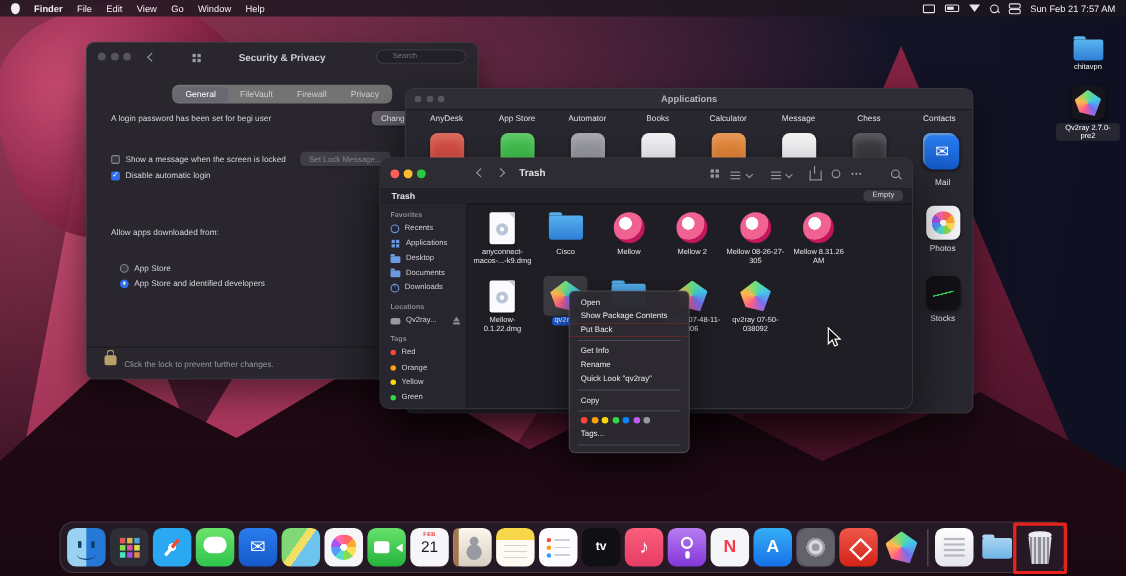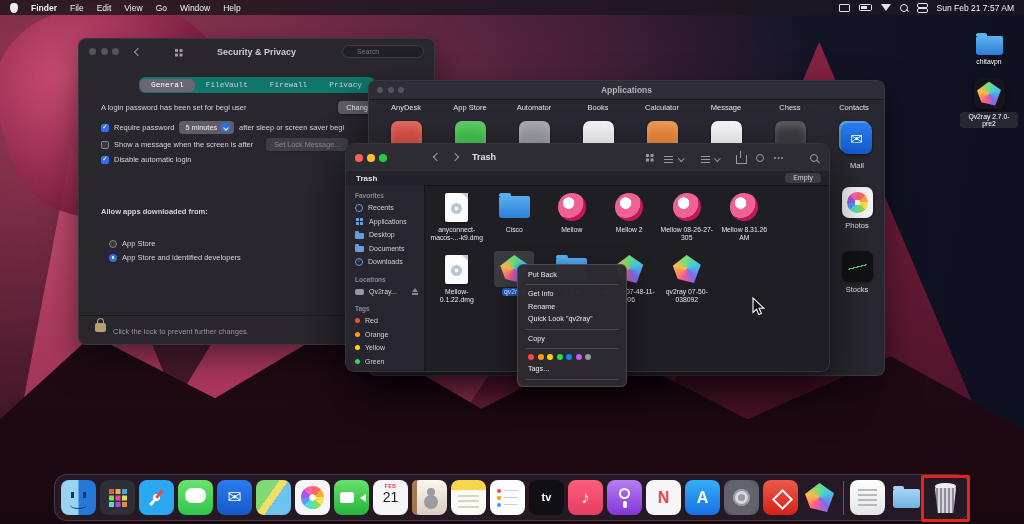--- a/index.html
+++ b/index.html
@@ -56,21 +56,21 @@
     background:#29262e;border-radius:8px;box-shadow:0 14px 34px rgba(0,0,0,.5);
     color:#d6d4da;font-size:7.5px;border:1px solid rgba(255,255,255,.08);box-sizing:border-box;}
   .win-sec .lights{left:10px;top:9px;}
   .sec-back{position:absolute;left:56px;top:10px;}
   .sec-grid{position:absolute;left:96px;top:10px;}
   .sec-title{position:absolute;left:0;right:0;top:8px;text-align:center;font-size:9px;color:#cfcdd6;font-weight:700;}
   .sec-search{position:absolute;right:10px;top:6px;width:82px;height:13px;background:#211f27;
     border:1px solid #3c3a44;border-radius:7px;color:#8b8992;font-size:7px;padding:0 4px 0 14px;box-sizing:border-box;outline:none;}
   .sec-search-ico{position:absolute;right:84px;top:10px;transform:scale(.8);}
   .sec-tabs{position:absolute;left:50%;top:38px;transform:translateX(-50%);display:flex;
-    background:#0f766e;border-radius:6px;padding:1.5px;font-family:Liberation Mono, monospace;}
+    background:#737373;border-radius:6px;padding:1.5px;}
   .sec-tab{padding:2.5px 11px;border-radius:5px;color:#cfcdd4;font-size:7.8px;}
   .sec-tab[data-selected="true"]{background:#6a6772;color:#fff;}
   .sec-row{position:absolute;left:22px;display:flex;align-items:center;gap:5px;}
   .cb{width:8px;height:8px;border-radius:2px;flex:none;position:relative;}
   .cb-on{background:#2f6fed;} .cb-on::after{content:"\2713";color:#fff;font-size:7px;position:absolute;left:1px;top:-1px;}
   .cb-off{background:#3a3740;border:1px solid #85838c;box-sizing:border-box;}
   .radio{width:8px;height:8px;border-radius:50%;flex:none;position:relative;}
   .radio-off{background:#3a3740;border:1px solid #85838c;box-sizing:border-box;}
   .radio-on{background:#2f6fed;} .radio-on::after{content:"";position:absolute;left:2.6px;top:2.6px;width:2.8px;height:2.8px;border-radius:50%;background:#fff;}
   .btn{background:#605d68;border-radius:4px;color:#f2f0f6;padding:2px 8px;font-size:7.3px;
@@ -299,41 +299,30 @@
         <span class="sec-tab" data-selected="false">FileVault</span>
 
         <span class="sec-tab" data-selected="false">Firewall</span>
 
         <span class="sec-tab" data-selected="false">Privacy</span>
       </div>
     <div class="sec-row" style="top:62px;right:14px;left:22px;">
       <span>A login password has been set for begi user</span>
       <span class="btn" style="margin-left:auto;">Change Password...</span>
     </div>
-    <div class="sec-row" style="top:82px;">
-      <span class="cb cb-on"></span>
-      <span>Require password</span>
-      <span class="popup">
-        <span>5 minutes</span>
-        <span class="popup-cap">
-            <span class="chev chev-d"></span>
-          </span>
-      </span>
-      <span>after sleep or screen saver begi</span>
-    </div>
     <div class="sec-row" style="top:99px;">
       <span class="cb cb-off"></span>
-      <span>Show a message when the screen is after</span>
+      <span>Show a message when the screen is locked</span>
       <span class="btn btn-dim" style="margin-left:8px;">Set Lock Message...</span>
     </div>
     <div class="sec-row" style="top:116px;">
       <span class="cb cb-on"></span>
       <span>Disable automatic login</span>
     </div>
-    <div class="sec-row" style="top:168px;font-weight:bold;">
+    <div class="sec-row" style="top:168px;">
       <span>Allow apps downloaded from:</span>
     </div>
     <div class="sec-row" style="top:200px;left:30px;">
       <span class="radio radio-off"></span>
       <span>App Store</span>
     </div>
     <div class="sec-row" style="top:214px;left:30px;">
       <span class="radio radio-on"></span>
       <span>App Store and identified developers</span>
     </div>
@@ -555,20 +544,25 @@
         <div class="file" data-kind="qv2ray">
           <span class="file-icon-wrap">
             <span class="file-icon"></span>
           </span>
           <span class="file-label">qv2ray 07-50-038092</span>
         </div>
       </div>
   </div>
 
   <div class="ctx">
+    <div>
+
+    <div class="ctx-item">Open</div>
+        <div class="ctx-item">Show Package Contents</div>
+      </div>
     <div class="ctx-item putback-wrap">
       <span>Put Back</span>
       <span class="annot-box" style="display:block;"></span>
     </div>
     <div class="ctx-sep"></div>
     <div>
 
     <div class="ctx-item">Get Info</div>
         <div class="ctx-item">Rename</div>
         <div class="ctx-item">Quick Look "qv2ray"</div>

